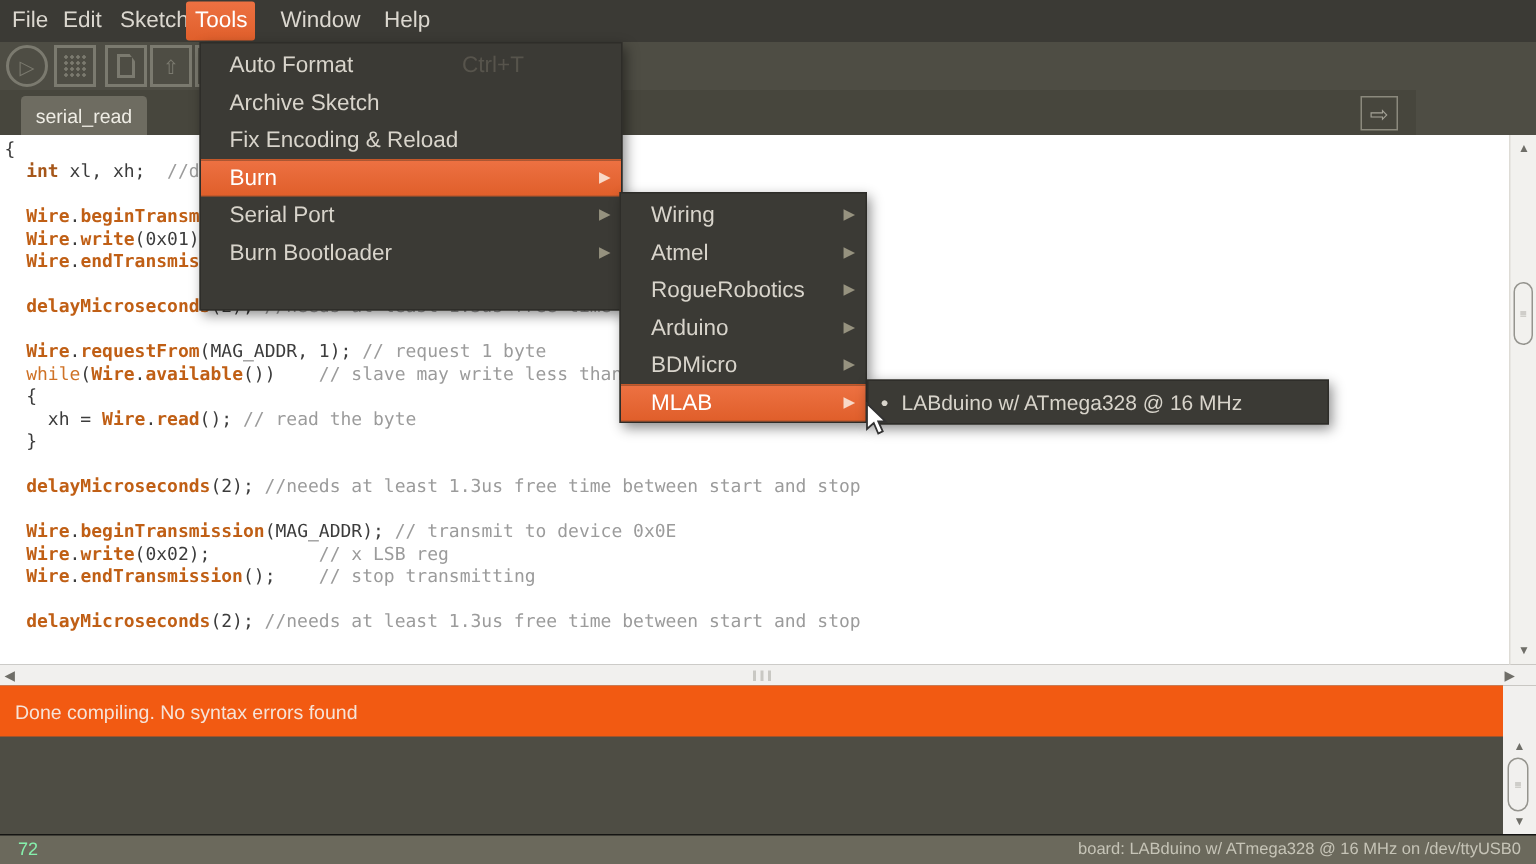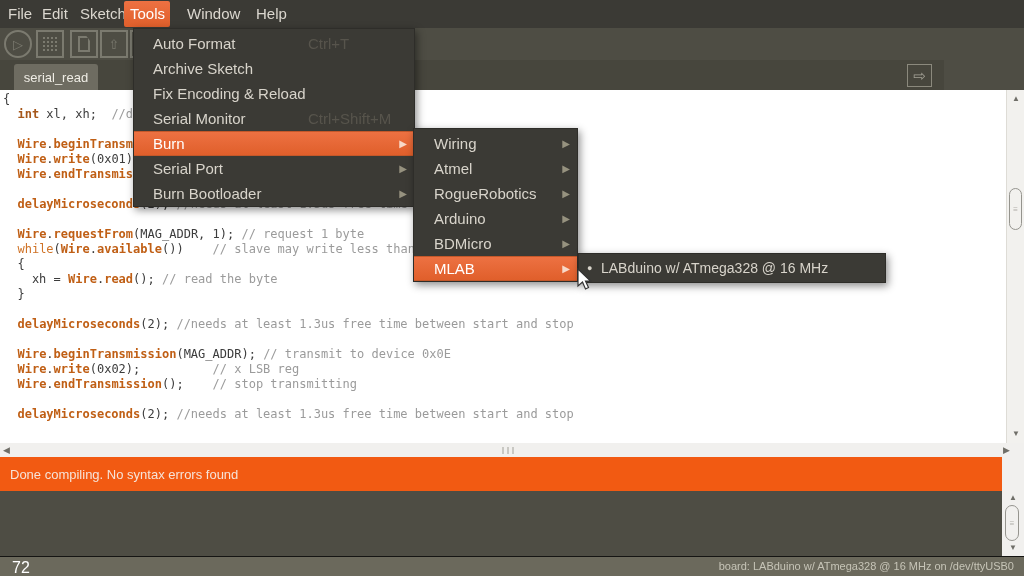--- a/index.html
+++ b/index.html
@@ -43,21 +43,21 @@
   .grip { position:absolute; left:502px; top:4px; display:flex; gap:3px; }
   .grip span { width:2px; height:7px; background:#c9c8c3; display:block; }
 
   
   .statusbar { position:absolute; left:0; top:457px; width:1002px; height:34px; background:#f25a12; color:#f6e3d8; font-size:13px; display:flex; align-items:center; padding-left:10px; }
   .console { position:absolute; left:0; top:491px; width:1002px; height:65px; background:#000000; }
   .console-text { position:absolute; left:8px; top:36px; color:#e8e8e8; font-family:"DejaVu Sans Mono", monospace; font-size:12px; }
   .cscroll { position:absolute; left:1002px; top:457px; width:22px; height:99px; background:#f1f0ee; }
   .cthumb { position:absolute; left:3px; top:48px; width:14px; height:36px; border:1px solid #95948e; border-radius:7px; background:#f1f0ee; color:#b0afa9; font-size:8px; display:flex; align-items:center; justify-content:center; }
   .footer { position:absolute; left:0; top:556px; width:1024px; height:20px; background:#6b695c; border-top:1px solid #151513; }
-  .footer-line { position:absolute; left:12px; top:2px; color:#ffffff; font-size:16px; }
+  .footer-line { position:absolute; left:12px; top:2px; color:#86efac; font-size:12px; }
   .footer-board { position:absolute; right:10px; top:3px; color:#c6c4b7; font-size:11px; }
 
   
   .menu-panel { position:absolute; background:#3b3a35; border:1px solid #2e2d29; box-shadow:2px 3px 8px rgba(0,0,0,0.45); z-index:10; }
   .tools-menu { left:133px; top:28px; width:282px; height:179px; padding-top:2px; }
   .board-menu { left:413px; top:128px; width:165px; height:154px; padding-top:2px; z-index:11; }
   .mlab-menu  { left:578px; top:253px; width:308px; height:30px; z-index:12; }
   .menu-item { position:relative; height:25px; line-height:25px; color:#d8d4cb; font-size:15px; padding-left:19px; }
   .board-menu .menu-item { padding-left:20px; }
   .menu-item.active { background:linear-gradient(#ed7142,#e05f2b); border-top:1px solid #c4582a; border-bottom:1px solid #c4582a; line-height:23px; color:#ffffff; }
@@ -152,24 +152,20 @@
     <div class="menu-item">
       <span>Auto Format</span>
       <span class="shortcut">Ctrl+T</span>
     </div>
     <div class="menu-item">
       <span>Archive Sketch</span>
     </div>
     <div class="menu-item">
       <span>Fix Encoding &amp; Reload</span>
     </div>
-    <div class="menu-item">
-      <span>Serial Monitor</span>
-      <span class="shortcut">Ctrl+Shift+M</span>
-    </div>
     <div class="menu-item active">
       <span>Burn</span>
       <span class="sub-arrow">▶</span>
     </div>
     <div class="menu-item">
       <span>Serial Port</span>
       <span class="sub-arrow">▶</span>
     </div>
     <div class="menu-item">
       <span>Burn Bootloader</span>

